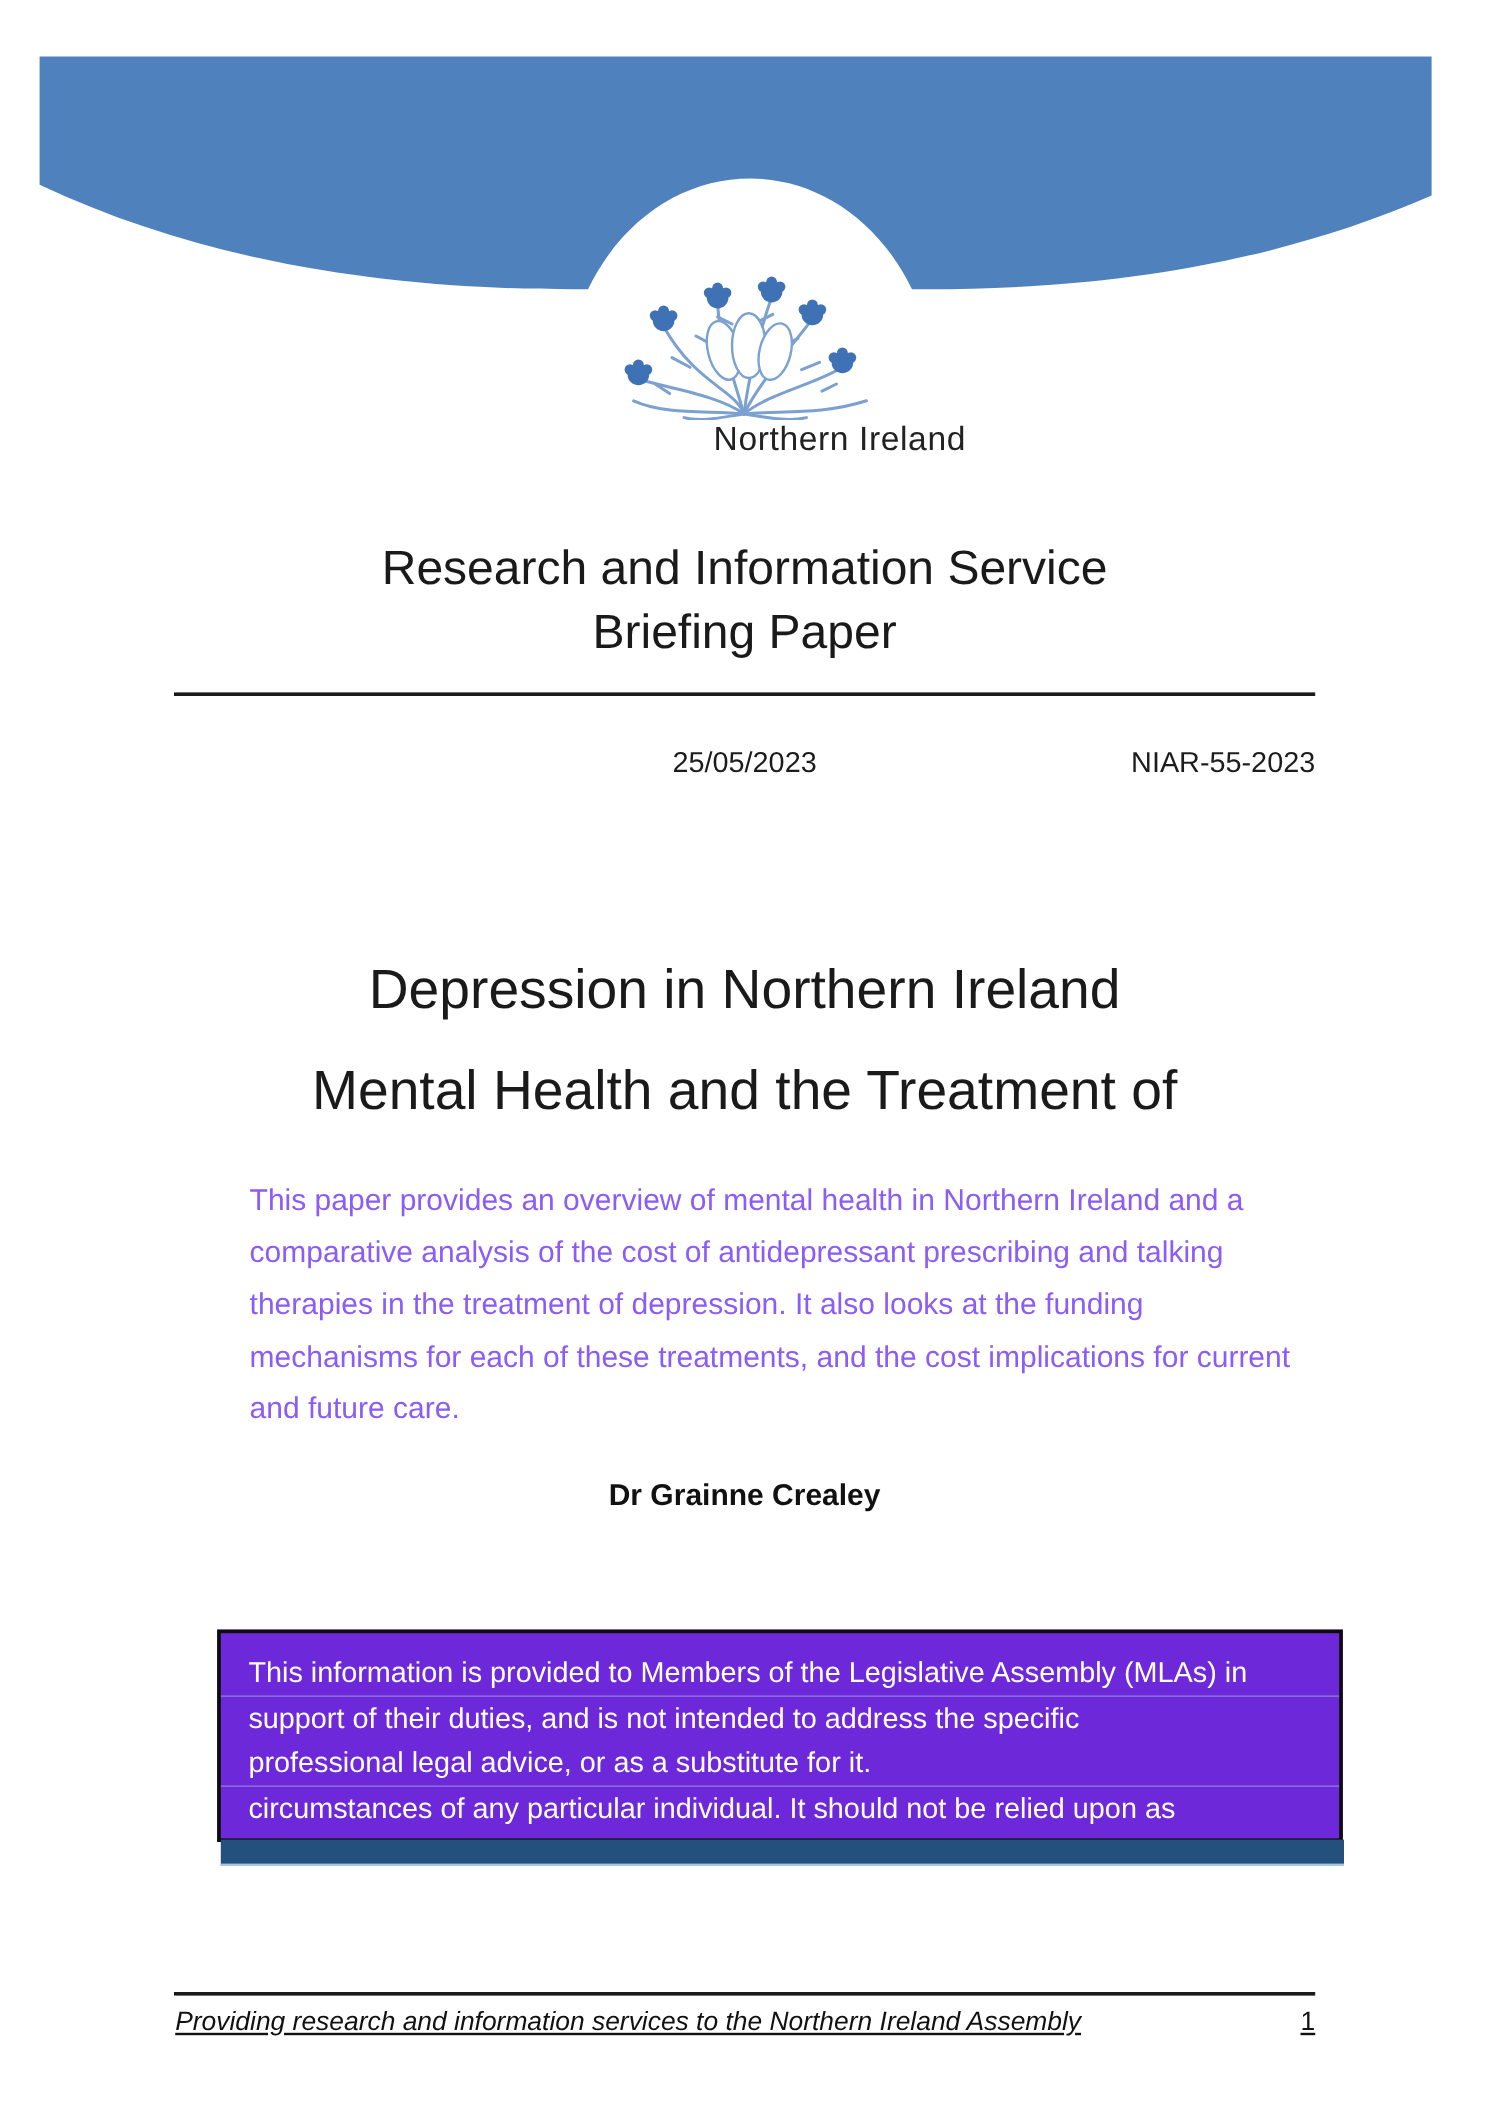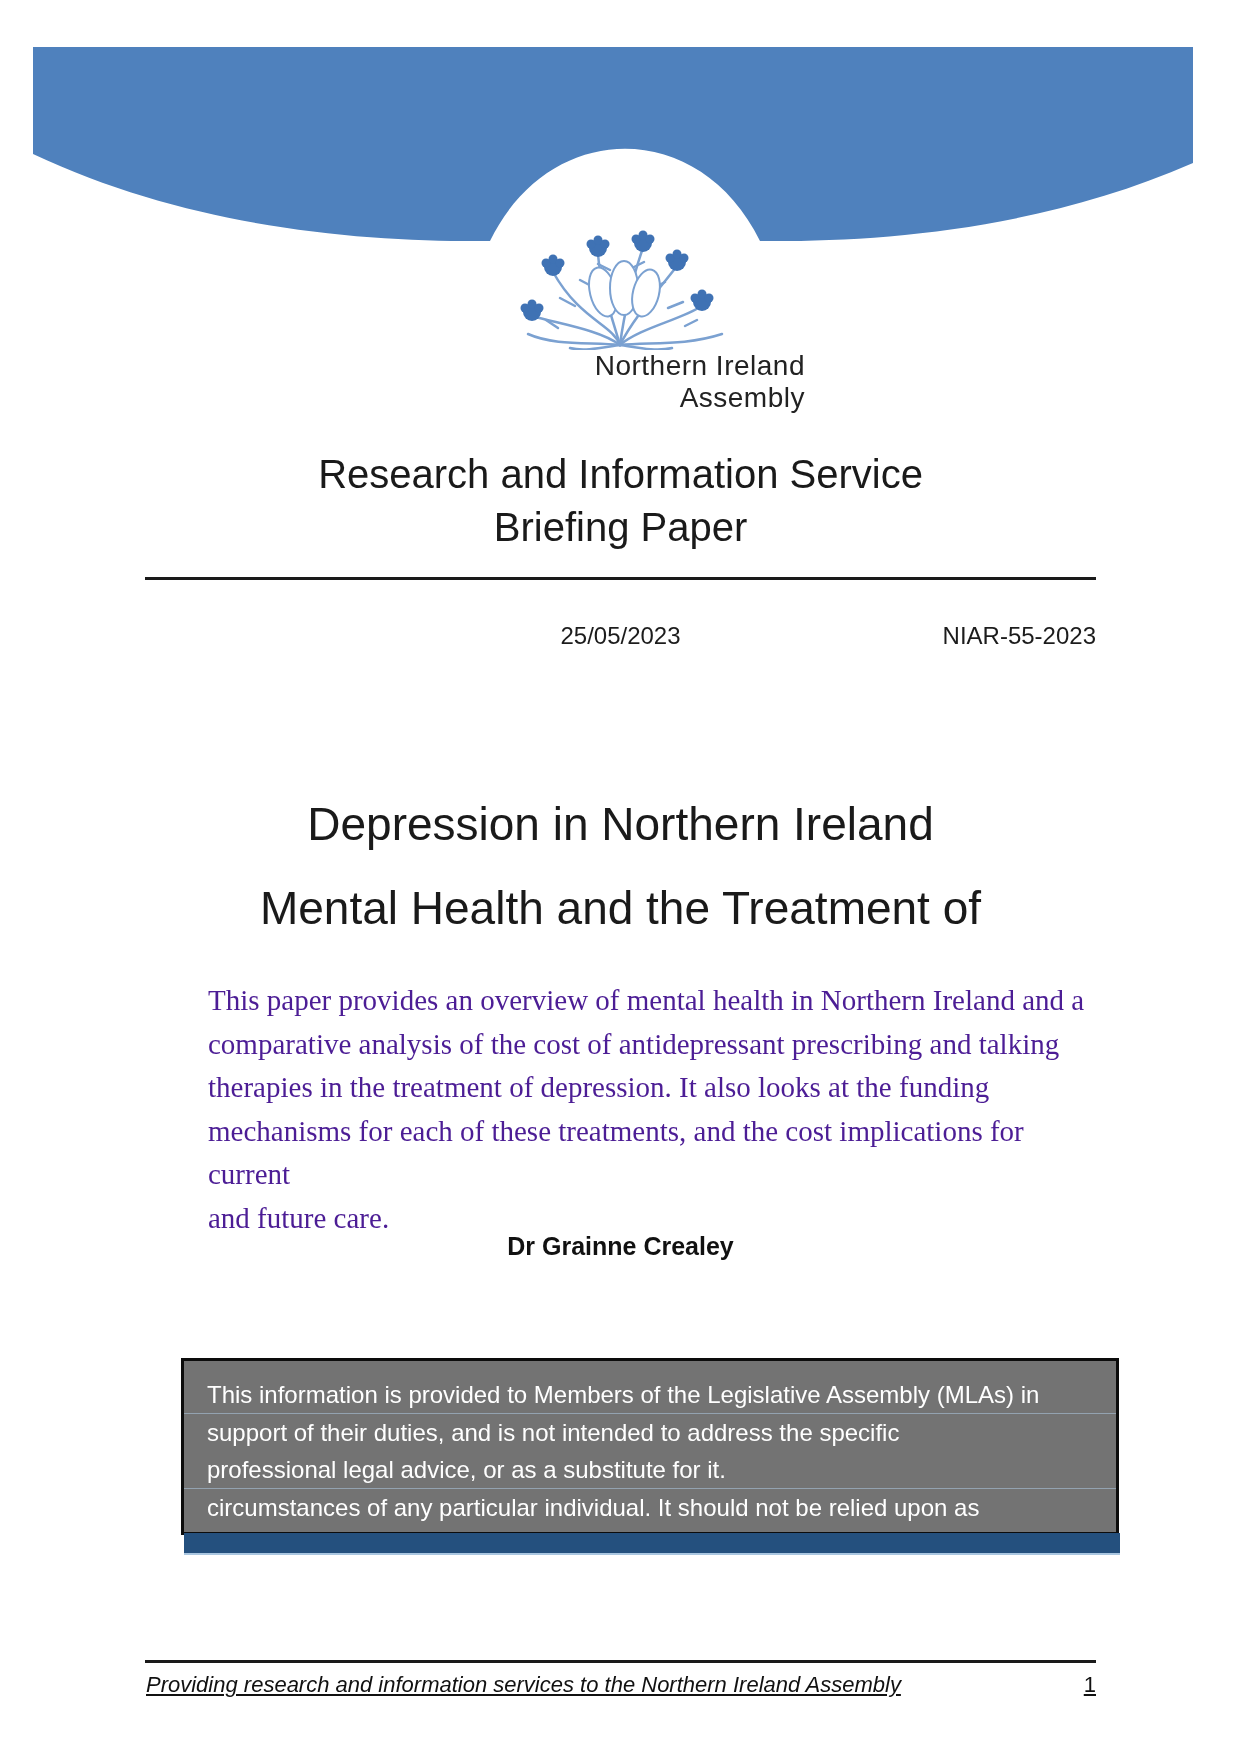--- a/index.html
+++ b/index.html
@@ -17,27 +17,27 @@
   
   #header-title{left:145px;top:448px;width:951px;text-align:center;font-size:40px;line-height:53px;color:#1a1a1a;}
   #header-rule{left:145px;top:577px;width:951px;height:3px;background:#1a1a1a;}
   
   #meta{left:145px;top:622px;width:951px;height:28px;font-size:24px;}
   #meta .date{position:absolute;left:50%;transform:translateX(-50%);top:0;}
   #meta .ref{position:absolute;right:0;top:0;}
   
   #main-title{left:145px;top:782px;width:951px;text-align:center;font-size:46px;line-height:84px;color:#1a1a1a;}
   
-  #intro{left:208px;top:979px;width:880px;font-size:29px;line-height:43.5px;white-space:pre-line;color:#4c1d95;font-family:Liberation Serif, serif;}
+  #intro{left:208px;top:979px;width:880px;font-size:25px;line-height:43.5px;white-space:pre-line;color:#8b5cf6;}
   
   #author{left:145px;top:1232px;width:951px;text-align:center;font-size:25px;font-weight:bold;color:#111111;}
   
   #disclaimer{
     left:181px;top:1358px;width:938px;box-sizing:border-box;
-    background:#737373;border:3px solid #0c0c0c;
+    background:#6d28d9;border:3px solid #0c0c0c;
     padding:15px 0 6px 0;color:#ffffff;font-size:24px;
   }
   #disclaimer .row{height:37px;line-height:37px;padding-left:23px;padding-right:10px;white-space:nowrap;overflow:hidden;}
   #disclaimer .row.sep{border-top:1px solid rgba(173,200,226,0.55);}
   #disclaimer-band{
     left:184px;top:1533px;width:936px;height:20px;background:#24507e;
     border-bottom:2px solid #a9c6e0;
   }
   
   #footer-rule{left:145px;top:1660px;width:951px;height:3px;background:#1a1a1a;}
@@ -110,21 +110,20 @@
           </g>
         <g transform="translate(32,84)">
             <circle r="9"></circle>
             <circle cx="-7" cy="-4" r="4.5"></circle>
             <circle cx="0" cy="-8" r="4.5"></circle>
             <circle cx="7" cy="-4" r="4.5"></circle>
           </g>
       </g>
     </svg>
     <div class="logo-line">Northern Ireland</div>
-    <div class="logo-line">Assembly</div>
   </div>
 
   <div id="header-title" class="abs">
     <div>Research and Information Service</div>
     <div>Briefing Paper</div>
   </div>
   <div id="header-rule" class="abs"></div>
 
   <div id="meta" class="abs">
     <span class="date">25/05/2023</span>

